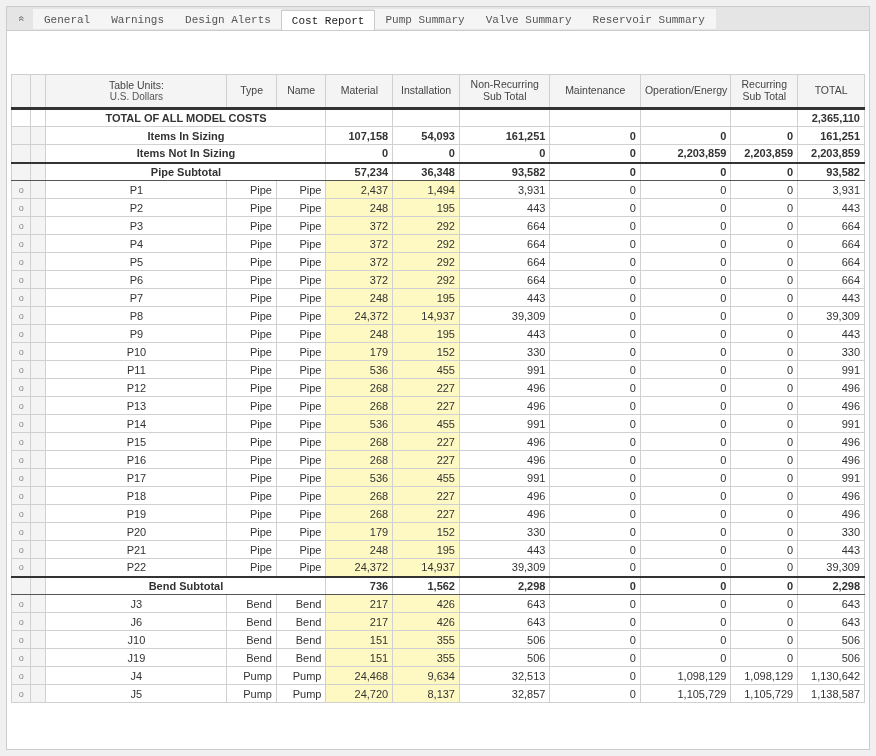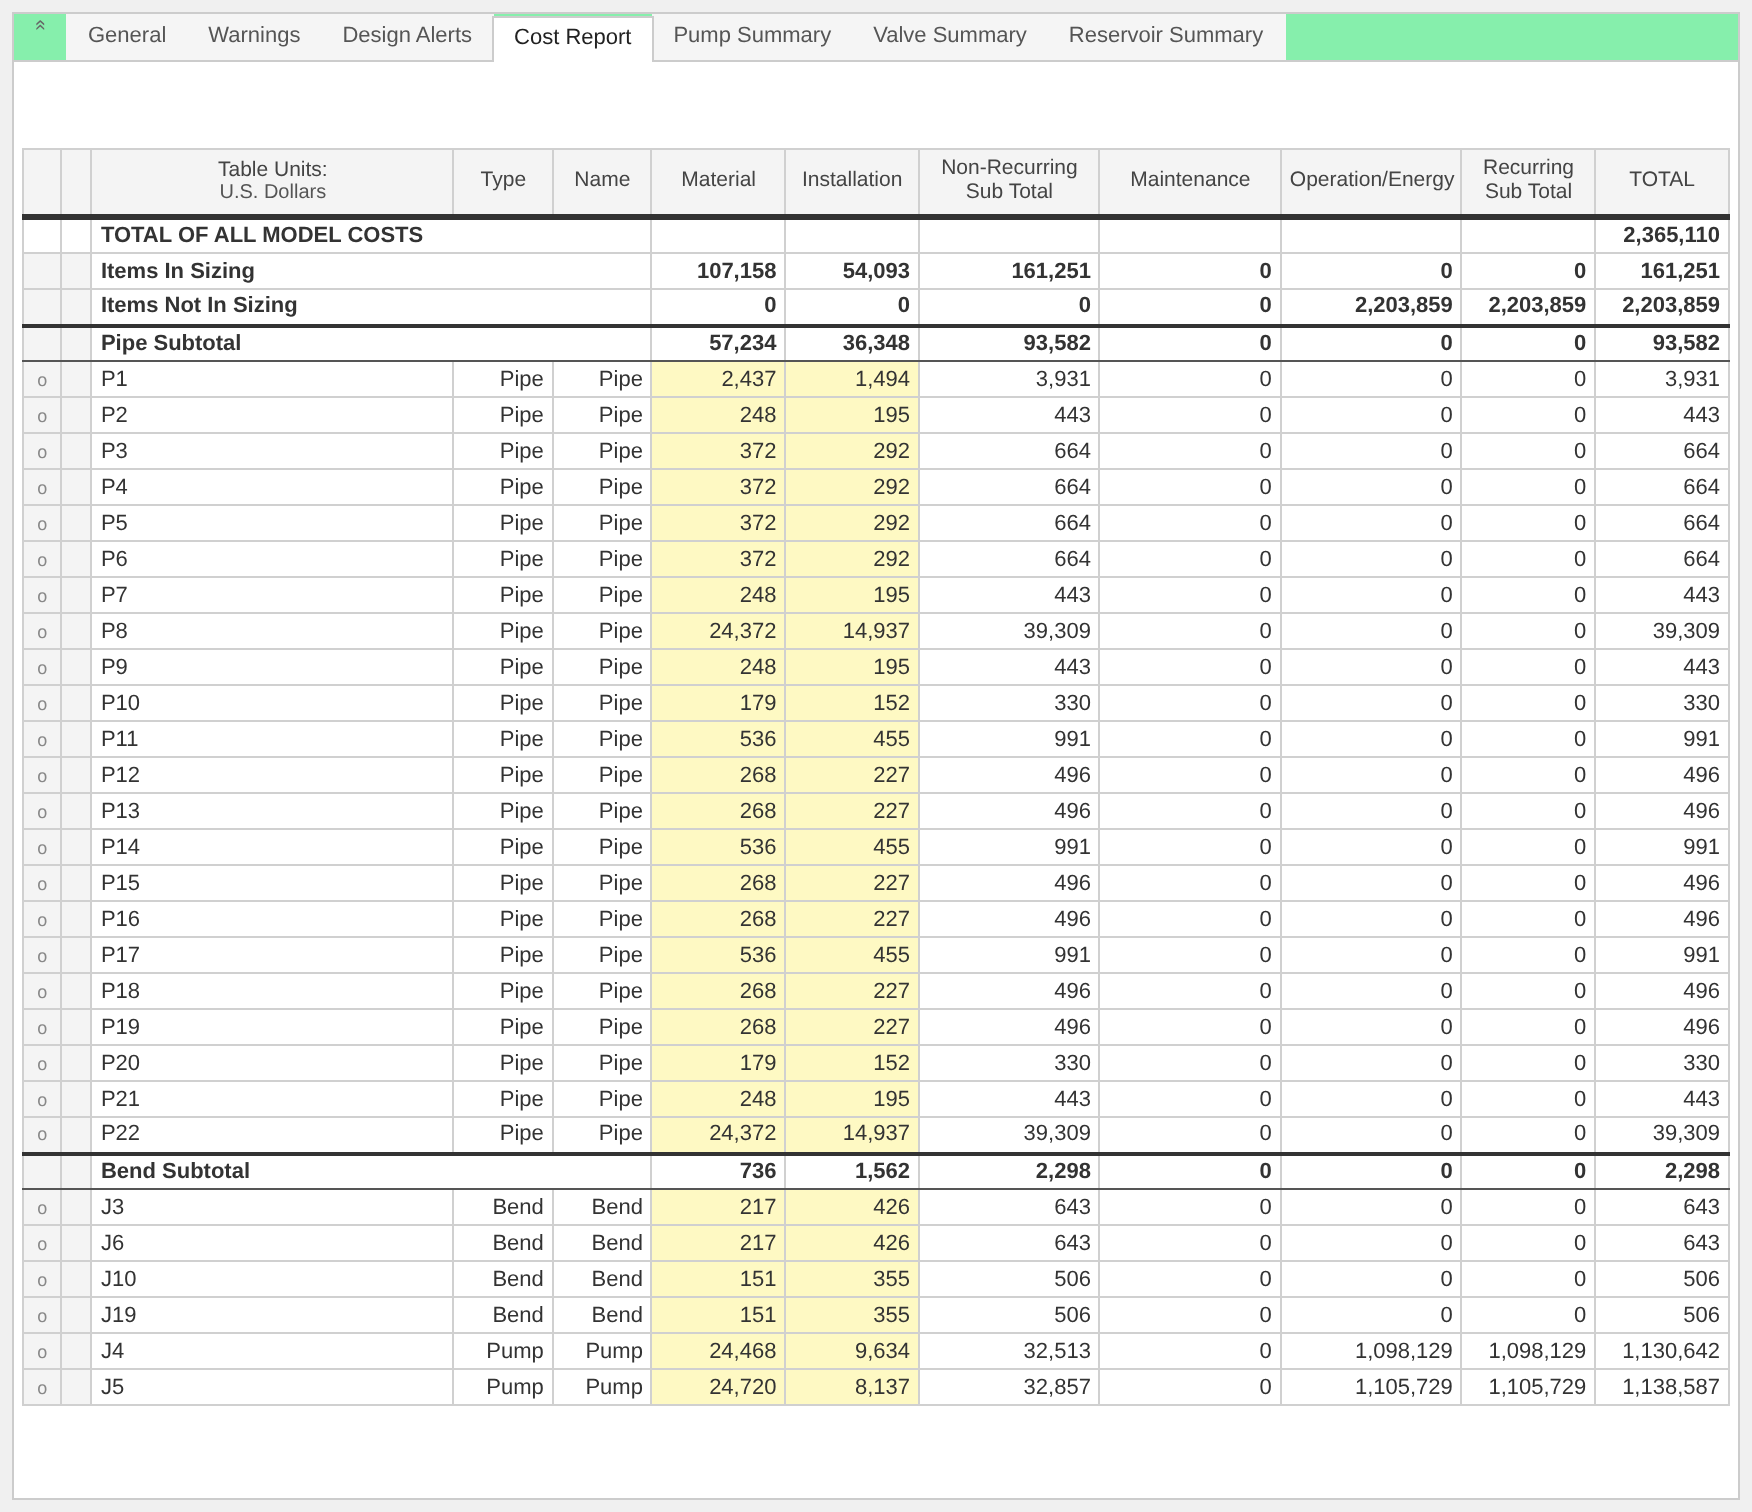--- a/index.html
+++ b/index.html
@@ -15,25 +15,27 @@
     background: #fff;
     border: 1px solid #ccc;
     width: 864px;
     height: 744px;
     overflow: hidden;
     display: flex;
     flex-direction: column;
   }
   .tabs-row {
     display: flex;
-    background: #86efac;
+    align-items: center;
+    background: #e5e5e5;
     border-bottom: 1px solid #ccc;
     height: 24px;
     padding-left: 4px;
     gap: 0;
+    font-family: Liberation Mono, monospace;
   }
   .collapse-toggle {
     width: 18px;
     text-align: center;
     color: #666;
     cursor: pointer;
     font-size: 10px;
     margin-right: 4px;
   }
   .tab {
@@ -78,21 +80,21 @@
     color: #444;
   }
   .col-glyph { width: 18px; text-align:center; color:#777; }
   .col-spacer { width: 14px; }
   .col-name { width: 168px; }
   .col-type { width: 46px; text-align: right; }
   .col-name2 { width: 46px; text-align: right; }
   .col-num { width: 62px; text-align: right; }
   .col-num-wide { width: 84px; text-align: right; }
   td.num { text-align: right; }
-  td.left { text-align: left; }
+  td.left { text-align: center; }
   tr.header-row th {
     height: 34px;
     vertical-align: middle;
     line-height: 1.1;
   }
   tr.total-all td {
     border-top: 3px solid #333;
     font-weight: bold;
     background:#fff;
   }

